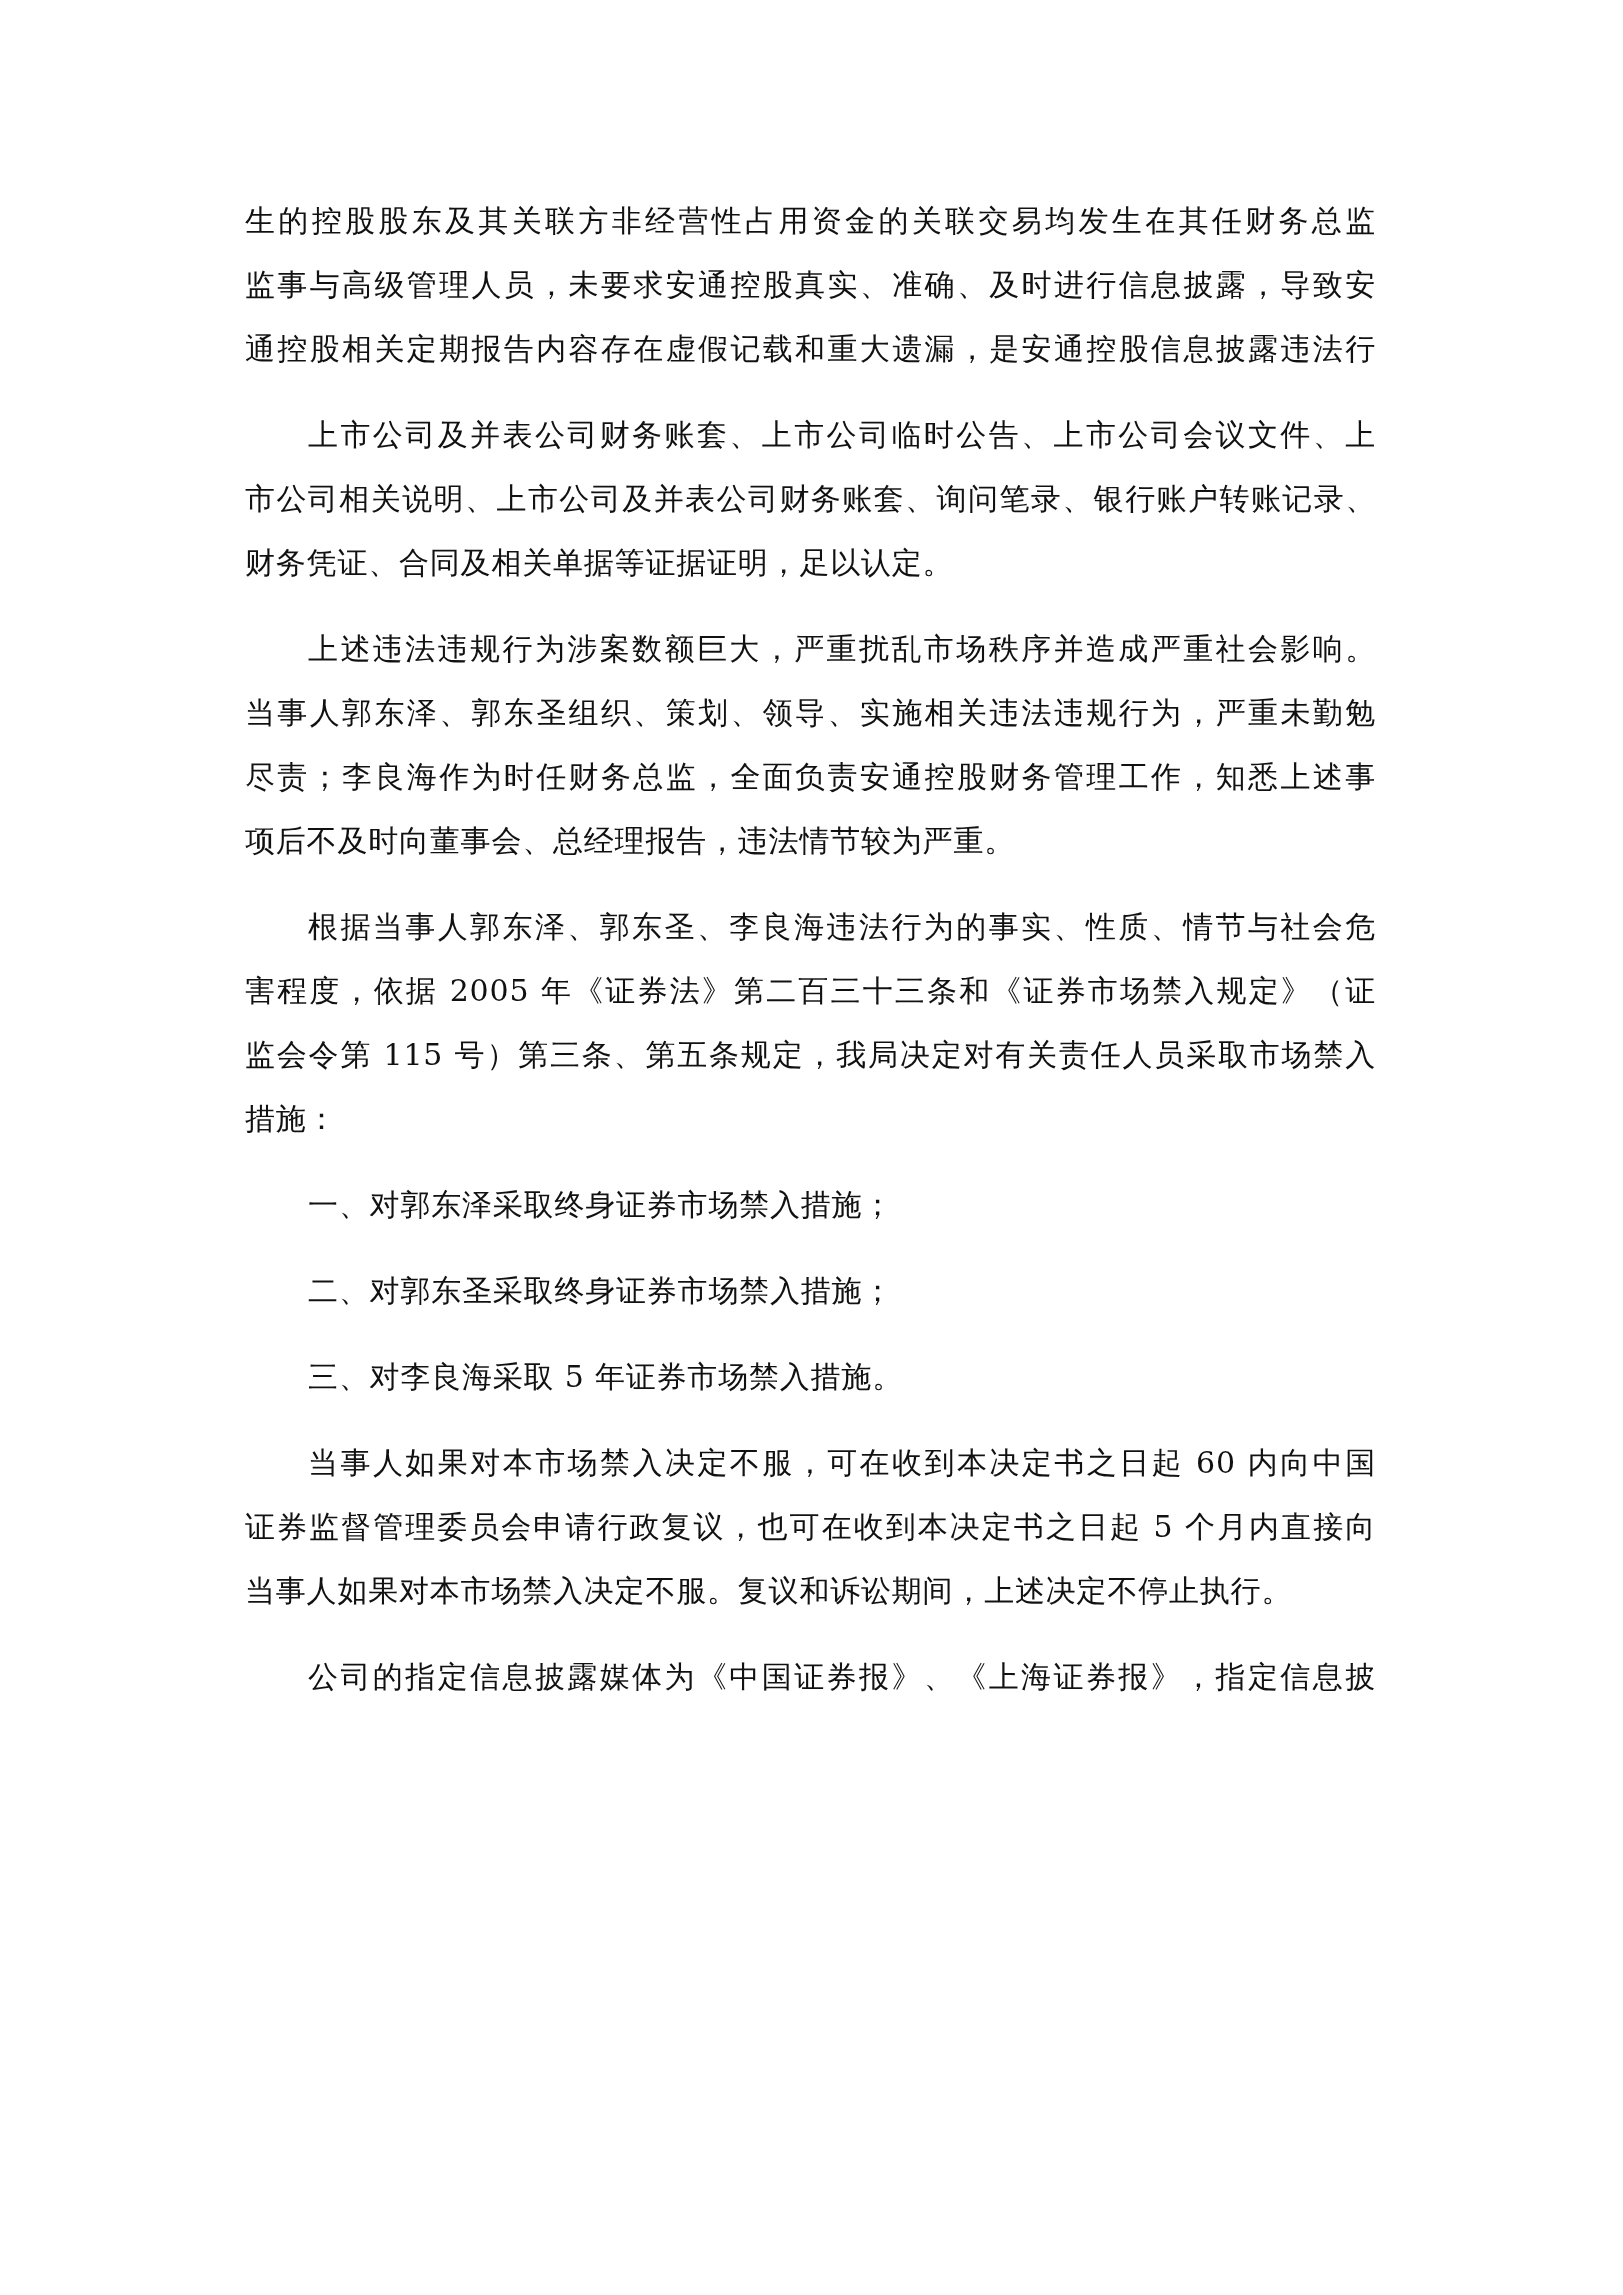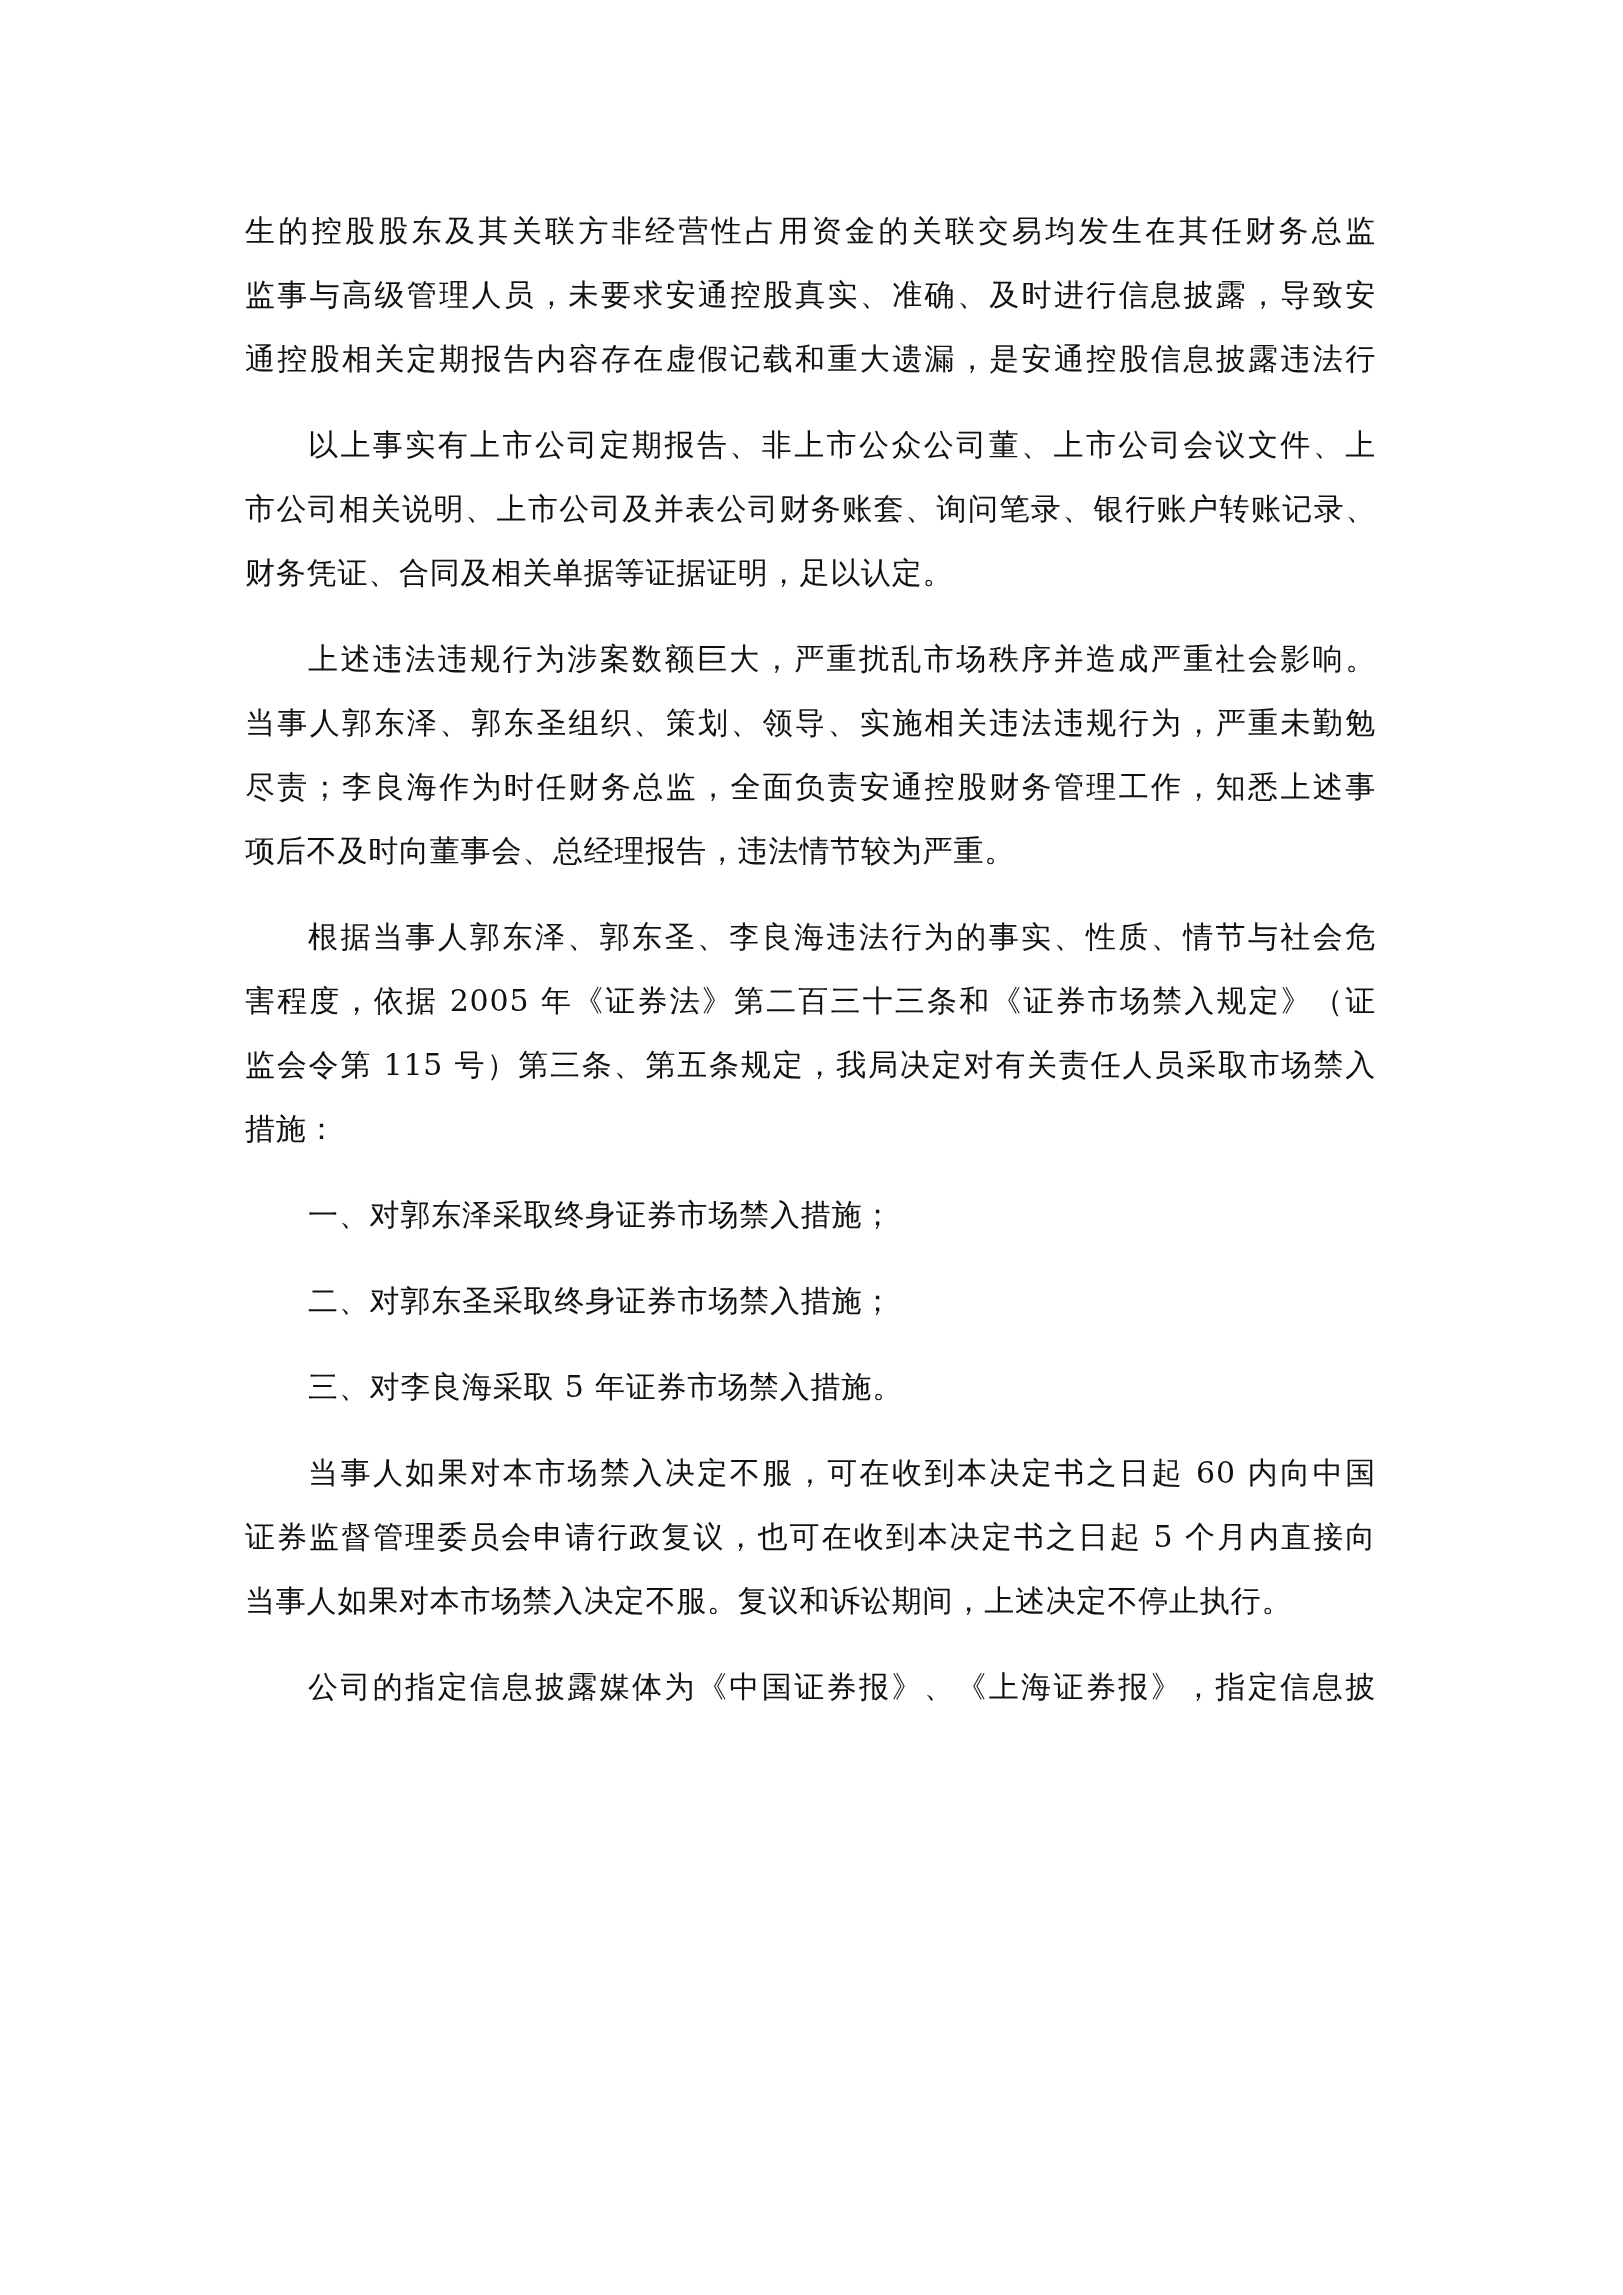--- a/index.html
+++ b/index.html
@@ -17,21 +17,21 @@
       position: absolute;
       left: 0;
       top: 0;
       width: 1623px;
       height: 2295px;
       background: #ffffff;
     }
     .text-body {
       position: absolute;
       left: 245px;
-      top: 199px;
+      top: 189px;
       width: 1131px;
       color: #111111;
       font-family: "DejaVu Serif", "Liberation Serif", serif;
       font-size: 30px;
       line-height: 64px;
     }
     .para {
       margin: 0 0 22px 0;
       text-align: justify;
       text-align-last: left;
@@ -58,21 +58,21 @@
 <div class="page">
   <div class="text-body">
 
     <div class="para">
       <span class="line">生的控股股东及其关联方非经营性占用资金的关联交易均发生在其任财务总监</span>
       <span class="line">监事与高级管理人员，未要求安通控股真实、准确、及时进行信息披露，导致安</span>
       <span class="line">通控股相关定期报告内容存在虚假记载和重大遗漏，是安通控股信息披露违法行</span>
     </div>
 
     <div class="para">
-      <span class="line first-indent">以上事实有上市公司定期报告、非上市公众公司董、上市公司会议文件、上</span>
+      <span class="line first-indent">上市公司及并表公司财务账套、上市公司临时公告、上市公司会议文件、上</span>
       <span class="line">市公司相关说明、上市公司及并表公司财务账套、询问笔录、银行账户转账记录、</span>
       <span class="line last">财务凭证、合同及相关单据等证据证明，足以认定。</span>
     </div>
 
     <div class="para">
       <span class="line first-indent">上述违法违规行为涉案数额巨大，严重扰乱市场秩序并造成严重社会影响。</span>
       <span class="line">当事人郭东泽、郭东圣组织、策划、领导、实施相关违法违规行为，严重未勤勉</span>
       <span class="line">尽责；李良海作为时任财务总监，全面负责安通控股财务管理工作，知悉上述事</span>
       <span class="line last">项后不及时向董事会、总经理报告，违法情节较为严重。</span>
     </div>

